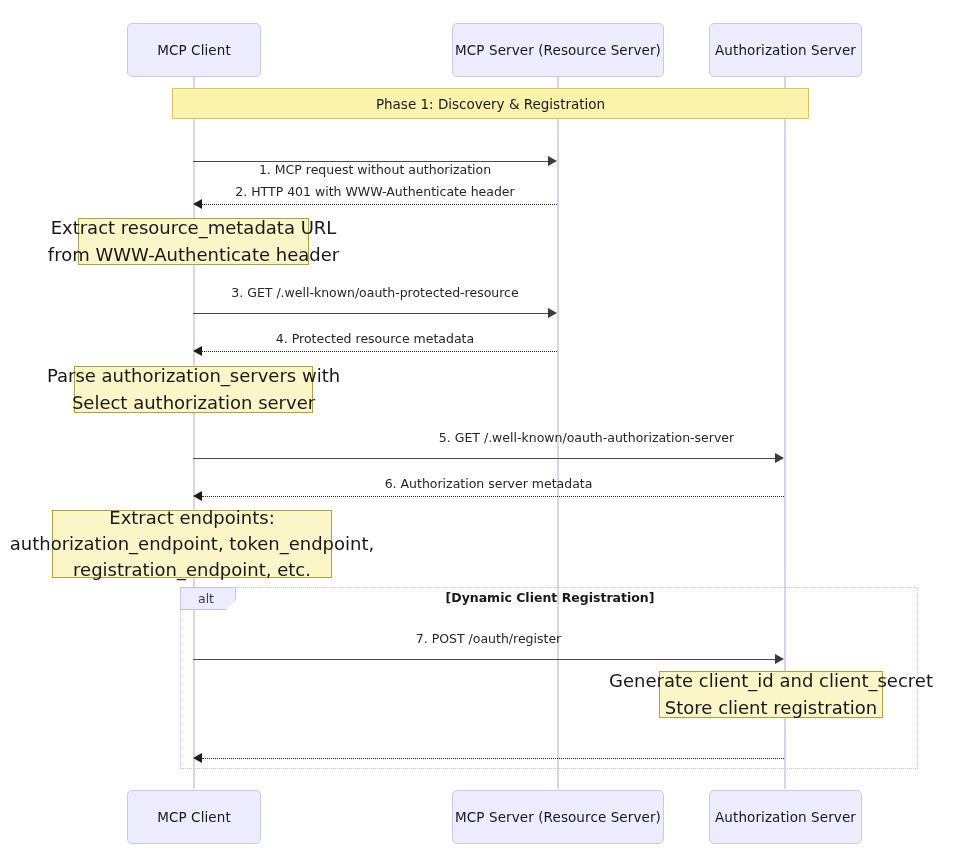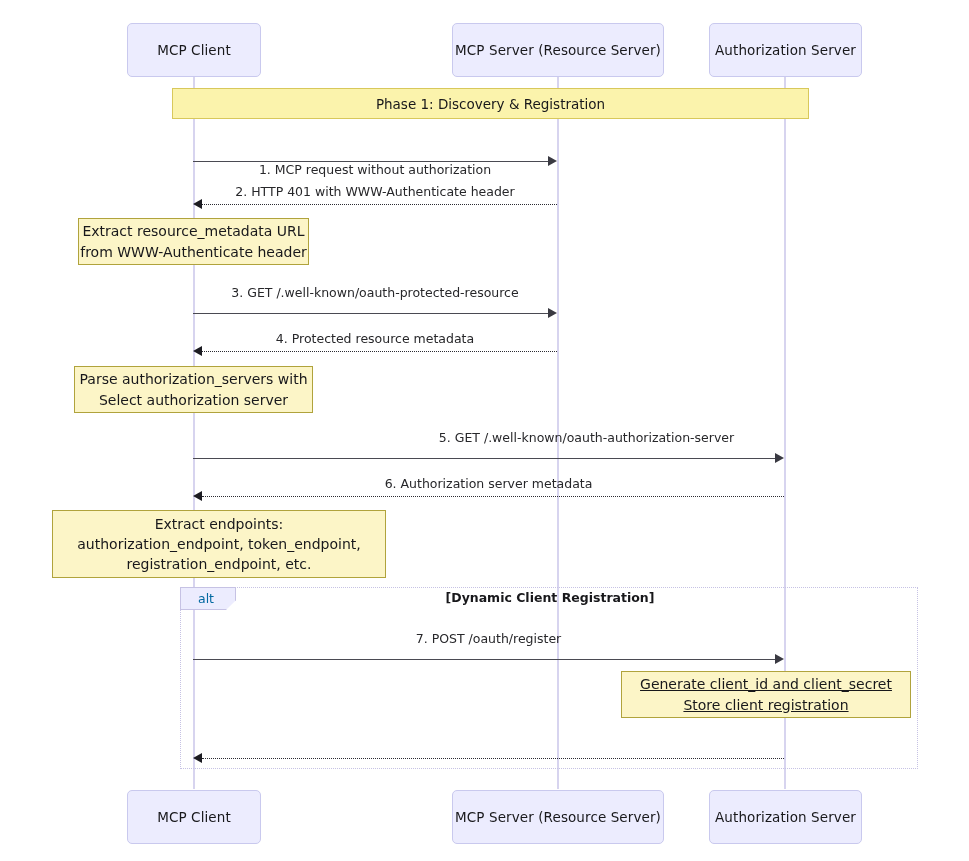--- a/index.html
+++ b/index.html
@@ -58,21 +58,21 @@
   
   .note {
     position: absolute;
     box-sizing: border-box;
     background: #fcf5c7;
     border: 1px solid #b0a33c;
     display: flex;
     flex-direction: column;
     align-items: center;
     justify-content: center;
-    font-size: 14px;
+    font-size: 18px;
     line-height: 1.45;
     color: #18181b;
     text-align: center;
     padding: 4px 9px;
   }
   .note-line { display: block; white-space: nowrap; }
 
   
   .msg-label {
     position: absolute;
@@ -111,21 +111,21 @@
     box-sizing: border-box;
     border: 1.5px dotted #c6c2e4;
     background: transparent;
   }
   .frag-label {
     position: absolute;
     box-sizing: border-box;
     background: #ececfe;
     border: 1px solid #c6c2e4;
     font-size: 12.5px;
-    color: #0369a1;
+    color: #404040;
     display: flex;
     align-items: center;
     justify-content: center;
     padding: 0 10px 0 6px;
     -webkit-clip-path: polygon(0 0, 100% 0, 100% 58%, 82% 100%, 0 100%);
     clip-path: polygon(0 0, 100% 0, 100% 58%, 82% 100%, 0 100%);
   }
   .frag-cond {
     position: absolute;
     font-size: 12.5px;
@@ -196,41 +196,41 @@
   </div>
   <div class="msg-line" style="left:193px; top:458px; width:583px;"></div>
   <div class="arrow-head right" style="left:775px; top:453px;"></div>
 
   <div class="msg-label" style="left:193px; top:476px; width:591px;">
     <span>6. Authorization server metadata</span>
   </div>
   <div class="msg-line dashed" style="left:202px; top:496px; width:582px;"></div>
   <div class="arrow-head left" style="left:193px; top:491px;"></div>
 
-  <div class="note" style="left:52px; top:510px; width:334px; height:68px;">
+  <div class="note" style="left:52px; top:510px; width:280px; height:68px;">
     <span class="note-line">Extract endpoints:</span>
     <span class="note-line">authorization_endpoint, token_endpoint,</span>
     <span class="note-line">registration_endpoint, etc.</span>
   </div>
 
   <div class="frag" style="left:180px; top:587px; width:738px; height:182px;"></div>
   <div class="frag-label" style="left:180px; top:587px; width:56px; height:23px;">
     <span>alt</span>
   </div>
   <div class="frag-cond" style="left:380px; top:590px; width:340px;font-weight:bold;">
     <span>[Dynamic Client Registration]</span>
   </div>
 
   <div class="msg-label" style="left:193px; top:631px; width:591px;">
     <span>7. POST /oauth/register</span>
   </div>
   <div class="msg-line" style="left:193px; top:659px; width:583px;"></div>
   <div class="arrow-head right" style="left:775px; top:654px;"></div>
 
-  <div class="note" style="left:621px; top:671px; width:290px; height:47px;text-decoration:underline;">
+  <div class="note" style="left:659px; top:671px; width:224px; height:47px;">
     <span class="note-line">Generate client_id and client_secret</span>
     <span class="note-line">Store client registration</span>
   </div>
 
   <div class="msg-line dashed" style="left:202px; top:758px; width:582px;"></div>
   <div class="arrow-head left" style="left:193px; top:753px;"></div>
 
   <div class="actor-box" style="left:127px; top:790px; width:134px; height:54px;">
     <span>MCP Client</span>
   </div>

